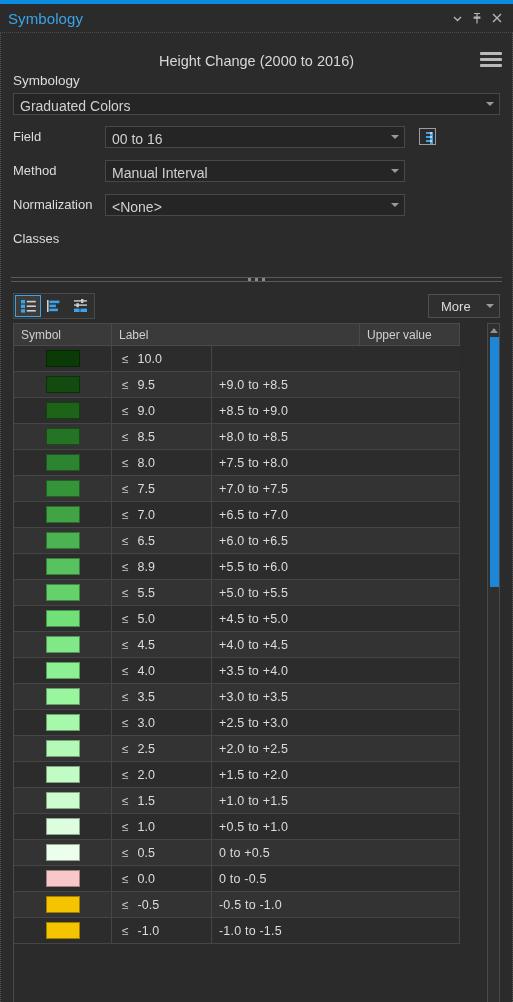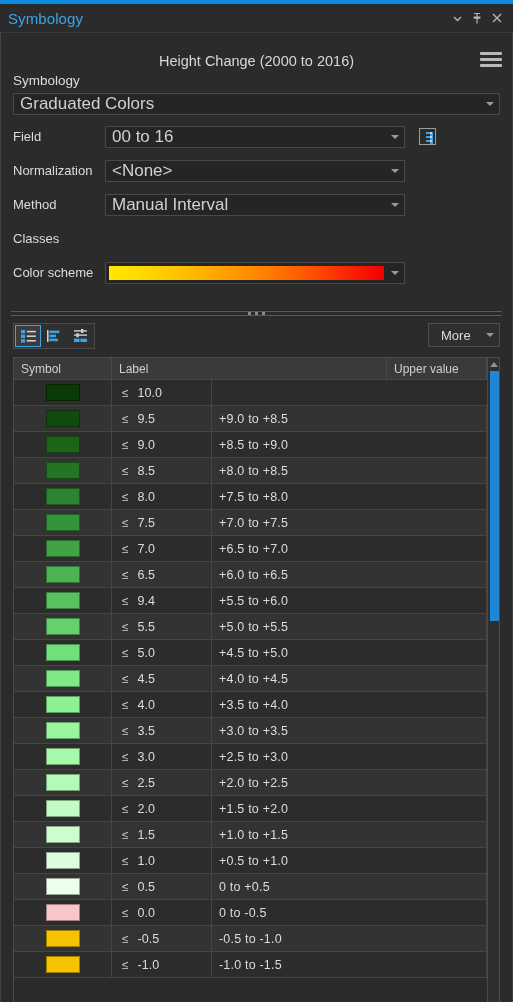--- a/index.html
+++ b/index.html
@@ -106,23 +106,23 @@
     color: #dcdcdc;
     margin-bottom: 5px;
   }
 
   .combo {
     position: relative;
     height: 22px;
     background: #252525;
     border: 1px solid #484848;
     display: flex;
-    align-items: center;
+    align-items: flex-end;
     padding: 0 18px 0 6px;
-    font-size: 17px;
+    font-size: 14px;
     color: #d0d0d0;
     white-space: nowrap;
     overflow: hidden;
   }
   .combo.disabled { color: #7a7a7a; }
   .combo-arrow {
     position: absolute;
     right: 5px;
     top: 50%;
     margin-top: -2px;
@@ -219,21 +219,21 @@
     width: 3px; height: 3px;
     background: #8a8a8a;
     display: block;
   }
 
   
   .toolbar {
     flex: 0 0 auto;
     height: 34px;
     display: flex;
-    align-items: flex-start;
+    align-items: center;
     padding: 0 12px;
   }
   .viewgroup {
     display: flex;
     align-items: center;
     gap: 0px;
     border: 1px solid #4a4a4a;
     background: #2f2f2f;
     padding: 1px;
   }
@@ -263,20 +263,21 @@
   }
 
   
   .table-wrap {
     flex: 1 1 auto;
     min-height: 0;
     margin: 0 12px 0 12px;
     display: flex;
     overflow: hidden;
     position: relative;
+    gap: 27px;
   }
   .table {
     flex: 1 1 auto;
     min-width: 0;
     display: flex;
     flex-direction: column;
     border-top: 1px solid #4a4a4a;
     border-left: 1px solid #4a4a4a;
   }
   .thead {
@@ -431,56 +432,46 @@
               </span>
             <span class="fl-line">
                 <span class="dot"></span>
                 <span class="bar"></span>
               </span>
           </span>
         </span>
       </div>
 
       <div class="form-row">
+        <span class="form-label">Method</span>
+        <span class="form-field">
+          <span class="combo">
+            <span>Manual Interval</span>
+            <span class="combo-arrow"></span>
+          </span>
+        </span>
+        <span class="field-extra"></span>
+      </div>
+
+      <div class="form-row">
         <span class="form-label">Normalization</span>
         <span class="form-field">
           <span class="combo">
             <span>&lt;None&gt;</span>
             <span class="combo-arrow"></span>
           </span>
         </span>
         <span class="field-extra"></span>
       </div>
 
       <div class="form-row">
-        <span class="form-label">Method</span>
-        <span class="form-field">
-          <span class="combo">
-            <span>Manual Interval</span>
-            <span class="combo-arrow"></span>
-          </span>
-        </span>
-        <span class="field-extra"></span>
-      </div>
-
-      <div class="form-row">
         <span class="form-label">Classes</span>
         <span class="field-extra"></span>
       </div>
 
-      <div class="form-row">
-        <span class="form-label">Color scheme</span>
-        <span class="form-field">
-          <span class="combo">
-            <span class="ramp"></span>
-            <span class="combo-arrow"></span>
-          </span>
-        </span>
-        <span class="field-extra"></span>
-      </div>
 
     </div>
 
     <div class="splitter">
       <span class="ln a"></span>
       <span class="ln b"></span>
       <span class="dots">
           <i></i>
           <i></i>
           <i></i>
@@ -611,21 +602,21 @@
                 <span>6.5</span>
               </span>
               <span class="td col-label">+6.0  to +6.5</span>
             </div>
             <div class="trow">
               <span class="td col-symbol">
                 <span class="swatch" style="background: rgb(88, 194, 94);"></span>
               </span>
               <span class="td col-upper">
                 <span class="le">≤</span>
-                <span>9.4</span>
+                <span>8.9</span>
               </span>
               <span class="td col-label">+5.5  to +6.0</span>
             </div>
             <div class="trow">
               <span class="td col-symbol">
                 <span class="swatch" style="background: rgb(100, 209, 107);"></span>
               </span>
               <span class="td col-upper">
                 <span class="le">≤</span>
                 <span>5.5</span>

